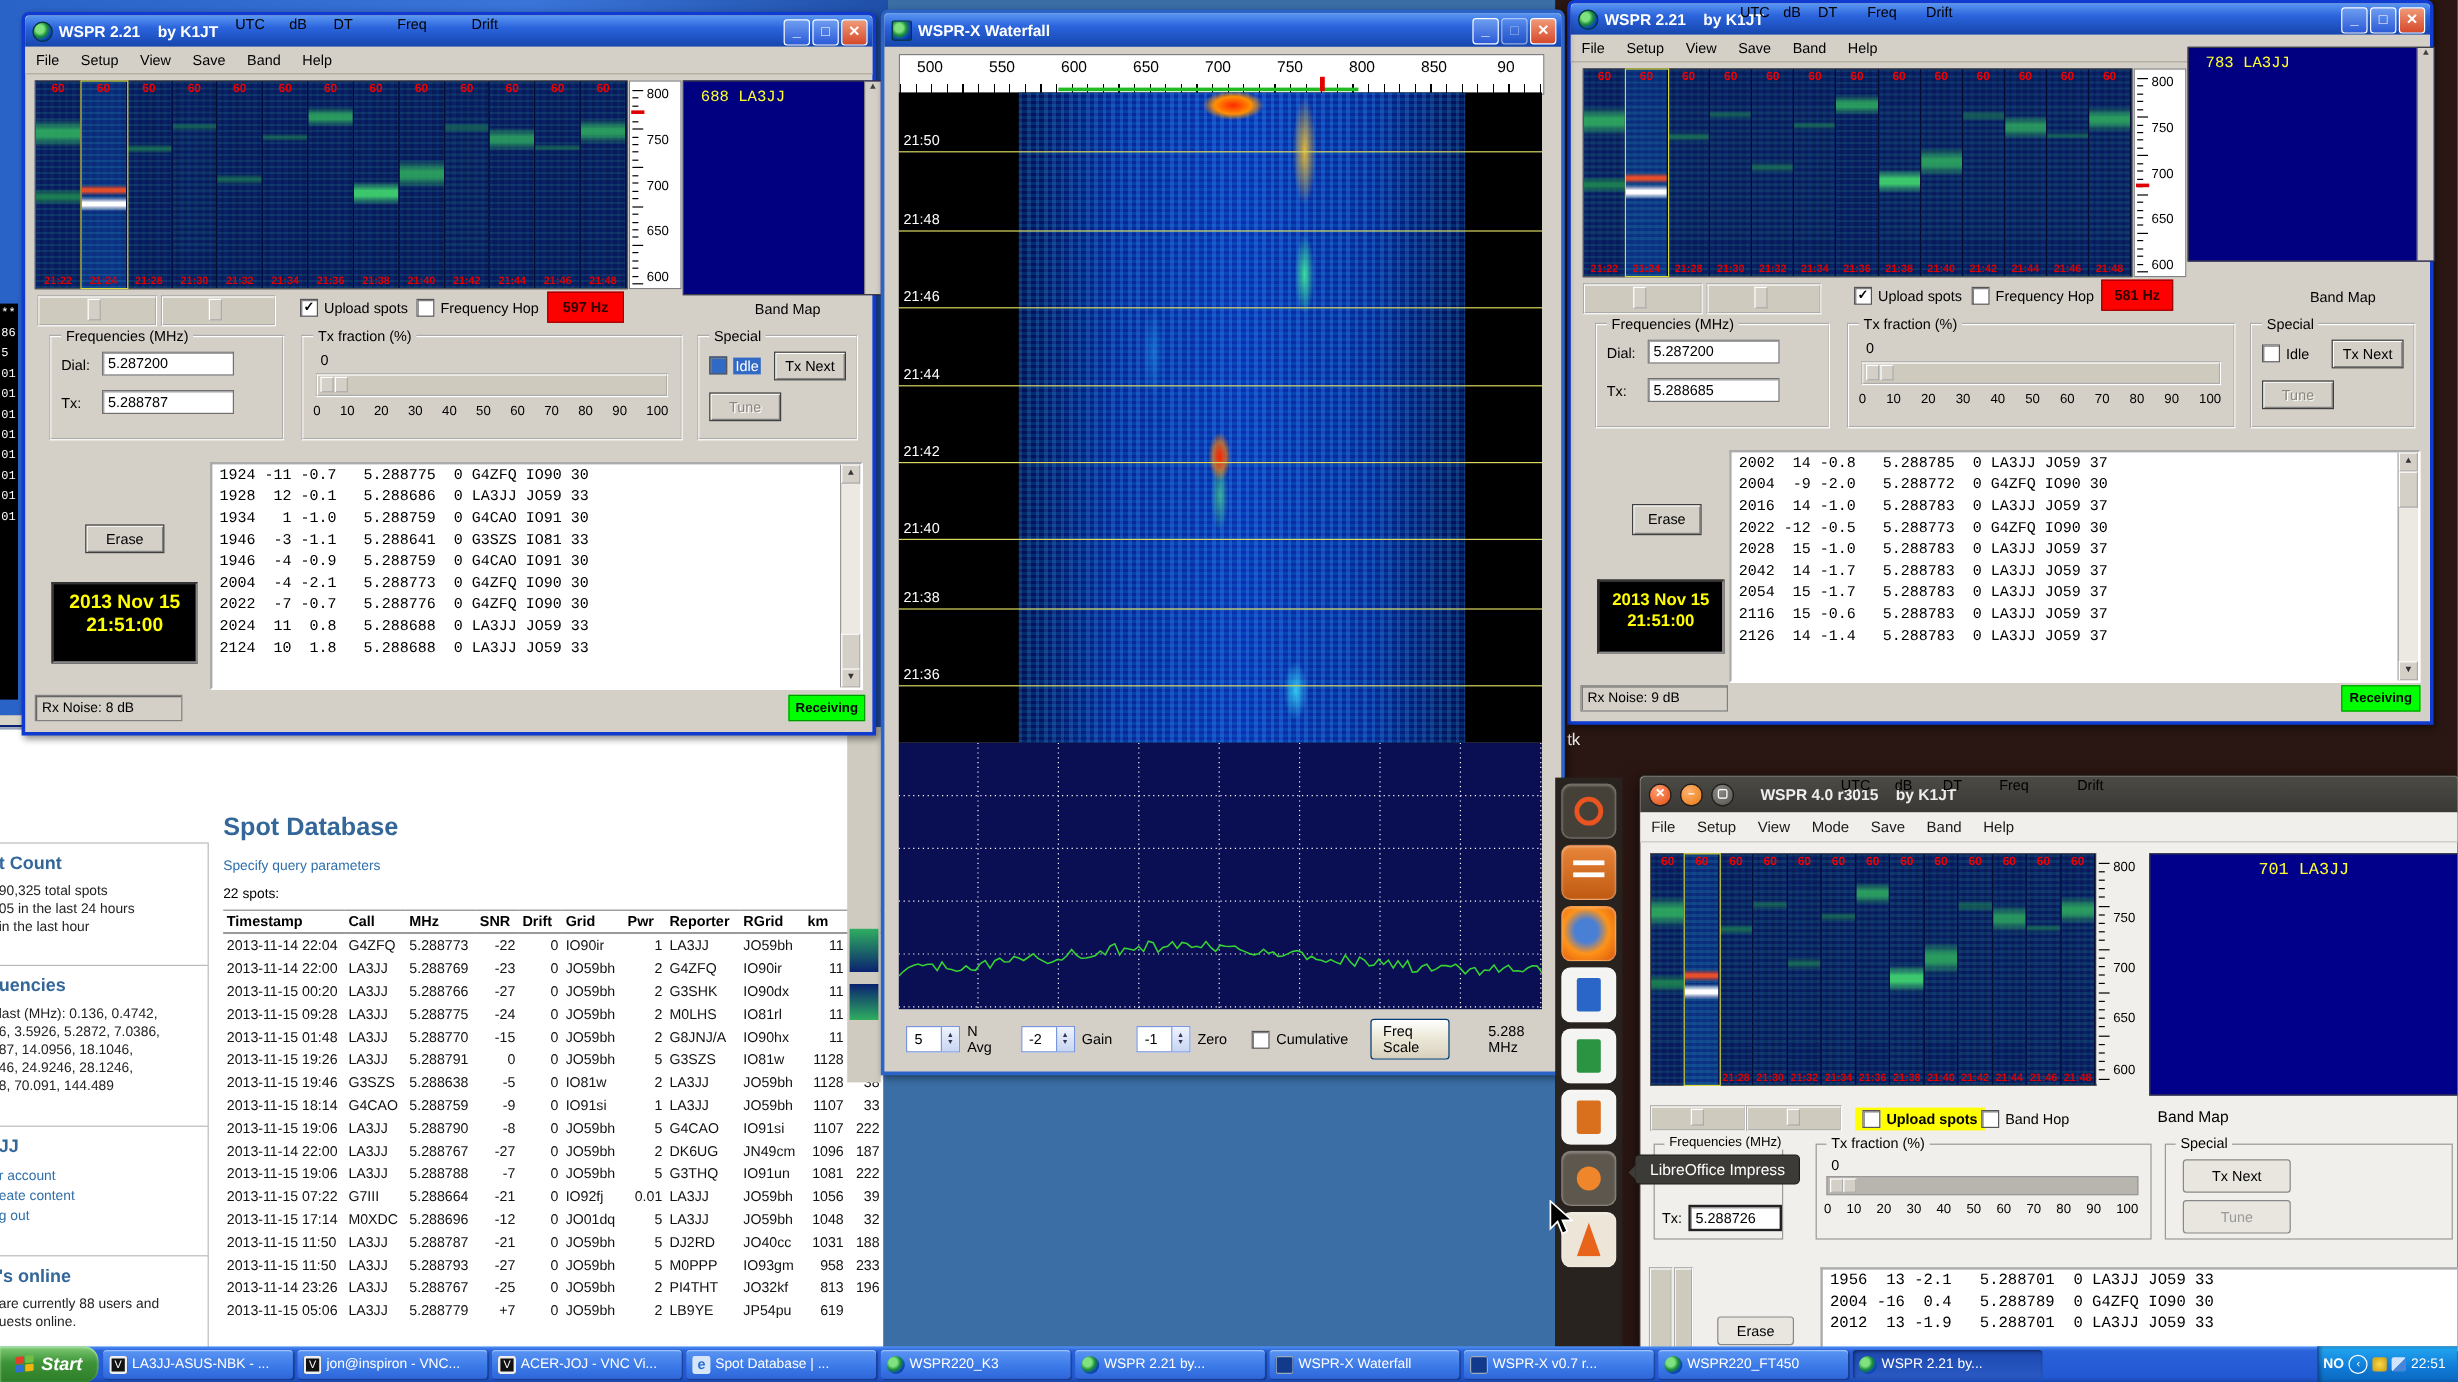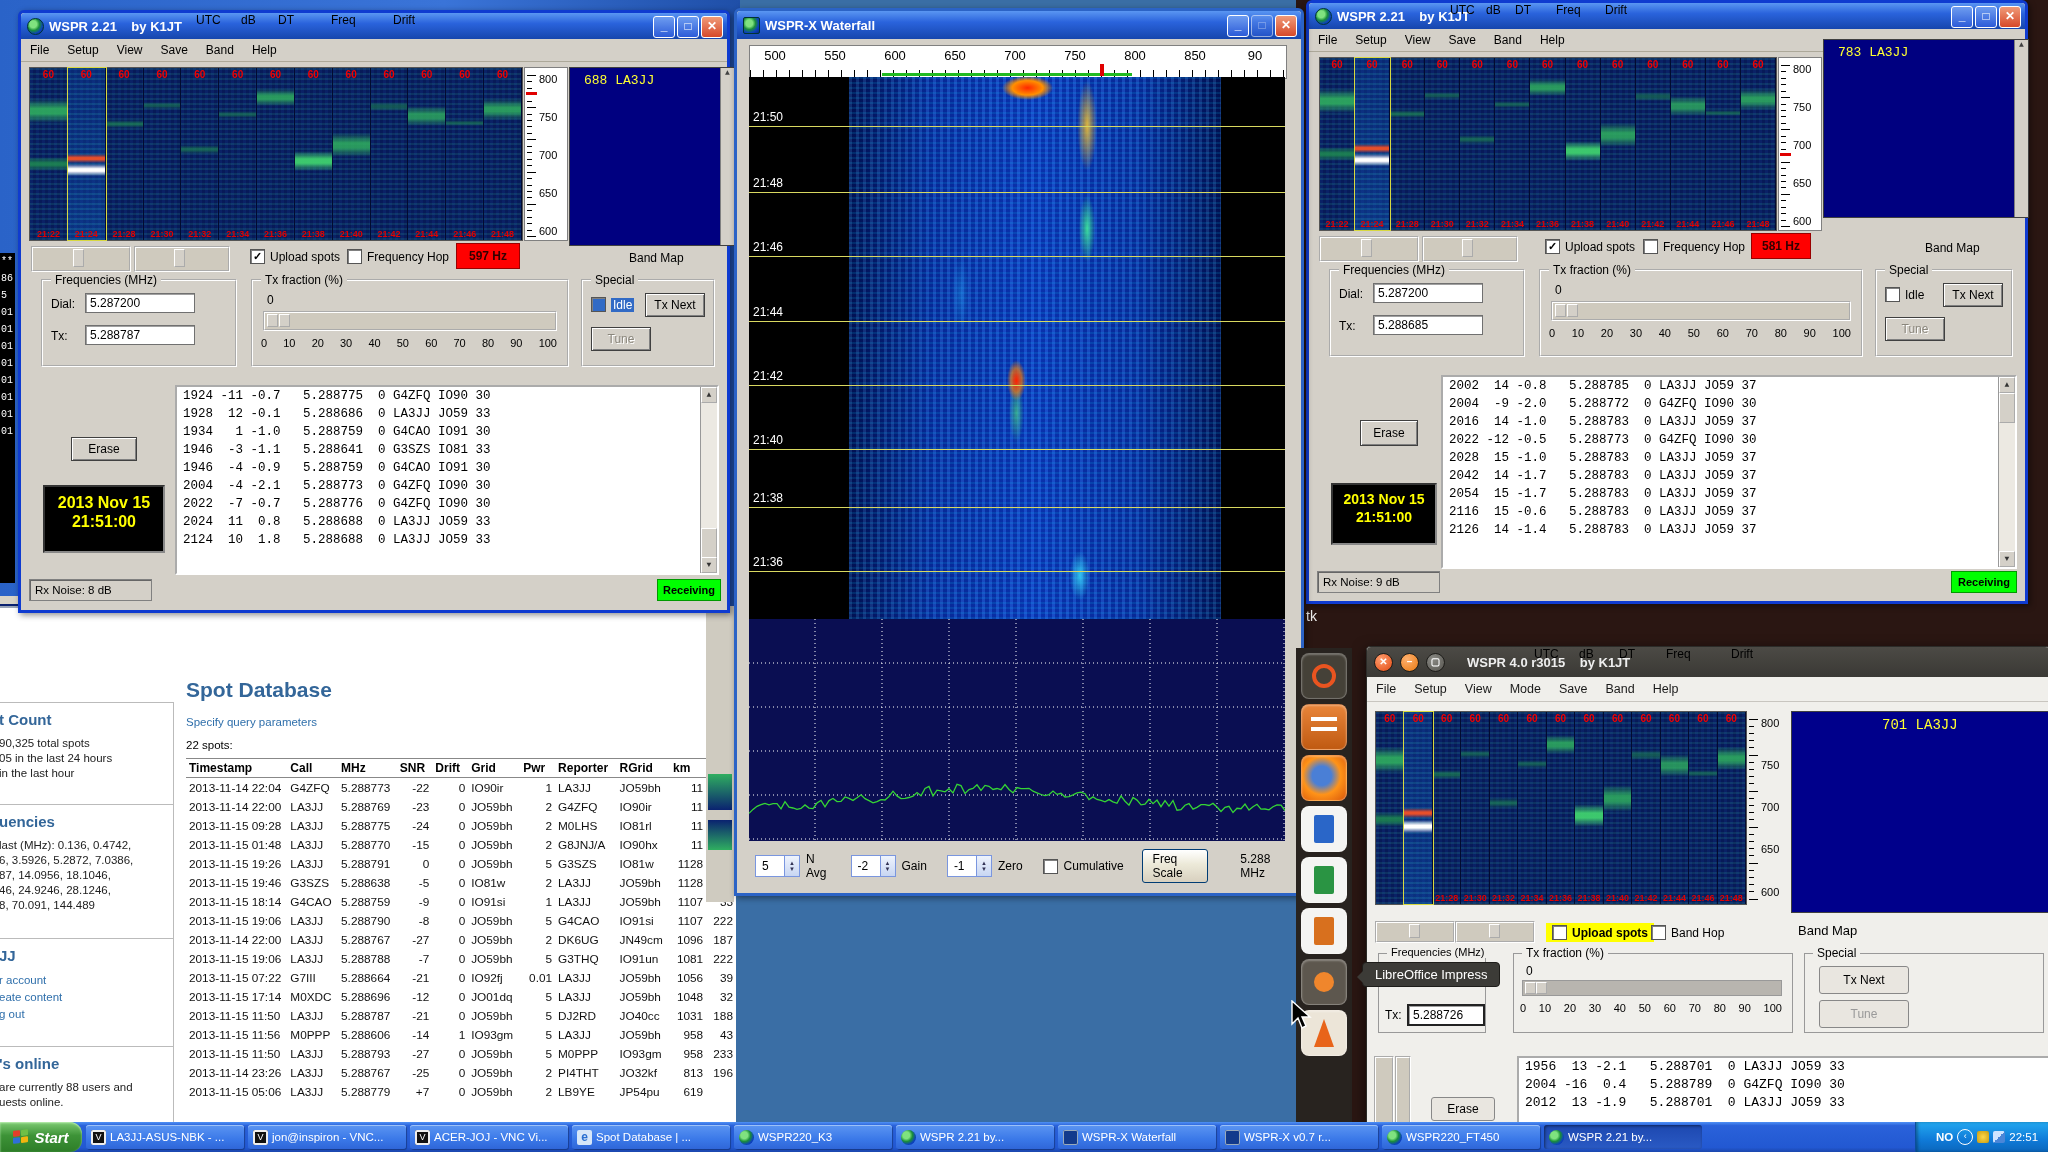--- a/index.html
+++ b/index.html
@@ -107,21 +107,21 @@
   #startbtn{height:30px;width:82px;border-radius:0 12px 12px 0;background:linear-gradient(180deg,#7ecb74,#3d9337 45%,#2d7d28);
             color:#fff;font-weight:bold;font-style:italic;font-size:15px;display:flex;align-items:center;justify-content:center;gap:5px;
             box-shadow:inset 0 1px 2px #bff0b5;}
   .flag{width:16px;height:14px;display:grid;grid-template-columns:7px 7px;grid-template-rows:6px 6px;gap:1px;transform:skewY(-6deg);}
   .flag i{border-radius:1px;}
   .tkbtn{height:24px;width:148px;margin-left:4px;border-radius:3px;background:linear-gradient(180deg,#5b95f2,#3a78e8 60%,#2f66d8);
          box-shadow:inset 0 1px 0 #9cc1f7,1px 1px 1px rgba(0,0,0,.3);display:flex;align-items:center;padding:0 5px;color:#fff;font-size:11.5px;white-space:nowrap;overflow:hidden;}
   .tkbtn.active{background:linear-gradient(180deg,#1d48b0,#2a5ac4);box-shadow:inset 1px 1px 3px rgba(0,0,0,.5);}
   .tkbtn .ic{width:15px;height:15px;margin-right:4px;flex:0 0 auto;border-radius:2px;}
   #tray{position:absolute;right:0;top:0;height:30px;width:112px;background:linear-gradient(180deg,#23a8f0,#0f7ad8 60%,#0b66bb);
-        border-left:1px solid #0a4f9b;box-shadow:inset 2px 0 3px rgba(0,0,0,.3);display:flex;align-items:center;gap:4px;padding-left:20px;color:#fff;font-size:11.5px;}
+        border-left:1px solid #0a4f9b;box-shadow:inset 2px 0 3px rgba(0,0,0,.3);display:flex;align-items:center;gap:4px;padding-left:4px;color:#fff;font-size:11.5px;}
   .cursor{position:absolute;z-index:99;}
 </style>
 </head>
 <body>
 
 <div id="screen">
 
   <div class="abs" style="left:0;top:0;width:740px;height:620px;background:linear-gradient(90deg,#2a63c8,#3a74d8 60%,#1f4fa8);"></div>
   <div class="abs" id="digits" style="left:0;top:253px;width:14px;height:330px;background:#000;color:#fff;font-family:'Liberation Mono',monospace;font-size:10px;line-height:17px;text-align:left;padding-left:1px;">
       <div>**</div>
@@ -209,20 +209,33 @@
             <td class="r">-23</td>
             <td class="r">0</td>
             <td class="">JO59bh</td>
             <td class="r">2</td>
             <td class="">G4ZFQ</td>
             <td class="">IO90ir</td>
             <td class="r">11</td>
             <td class="r"></td>
           </tr>
           <tr>
+            <td class="">2013-11-15 00:20</td>
+            <td class="">LA3JJ</td>
+            <td class="">5.288766</td>
+            <td class="r">-27</td>
+            <td class="r">0</td>
+            <td class="">JO59bh</td>
+            <td class="r">2</td>
+            <td class="">G3SHK</td>
+            <td class="">IO90dx</td>
+            <td class="r">11</td>
+            <td class="r"></td>
+          </tr>
+          <tr>
             <td class="">2013-11-15 09:28</td>
             <td class="">LA3JJ</td>
             <td class="">5.288775</td>
             <td class="r">-24</td>
             <td class="r">0</td>
             <td class="">JO59bh</td>
             <td class="r">2</td>
             <td class="">M0LHS</td>
             <td class="">IO81rl</td>
             <td class="r">11</td>
@@ -350,33 +363,20 @@
             <td class="">LA3JJ</td>
             <td class="">5.288787</td>
             <td class="r">-21</td>
             <td class="r">0</td>
             <td class="">JO59bh</td>
             <td class="r">5</td>
             <td class="">DJ2RD</td>
             <td class="">JO40cc</td>
             <td class="r">1031</td>
             <td class="r">188</td>
-          </tr>
-          <tr>
-            <td class="">2013-11-15 11:56</td>
-            <td class="">M0PPP</td>
-            <td class="">5.288606</td>
-            <td class="r">-14</td>
-            <td class="r">1</td>
-            <td class="">IO93gm</td>
-            <td class="r">5</td>
-            <td class="">LA3JJ</td>
-            <td class="">JO59bh</td>
-            <td class="r">958</td>
-            <td class="r">43</td>
           </tr>
           <tr>
             <td class="">2013-11-15 11:50</td>
             <td class="">LA3JJ</td>
             <td class="">5.288793</td>
             <td class="r">-27</td>
             <td class="r">0</td>
             <td class="">JO59bh</td>
             <td class="r">5</td>
             <td class="">M0PPP</td>

